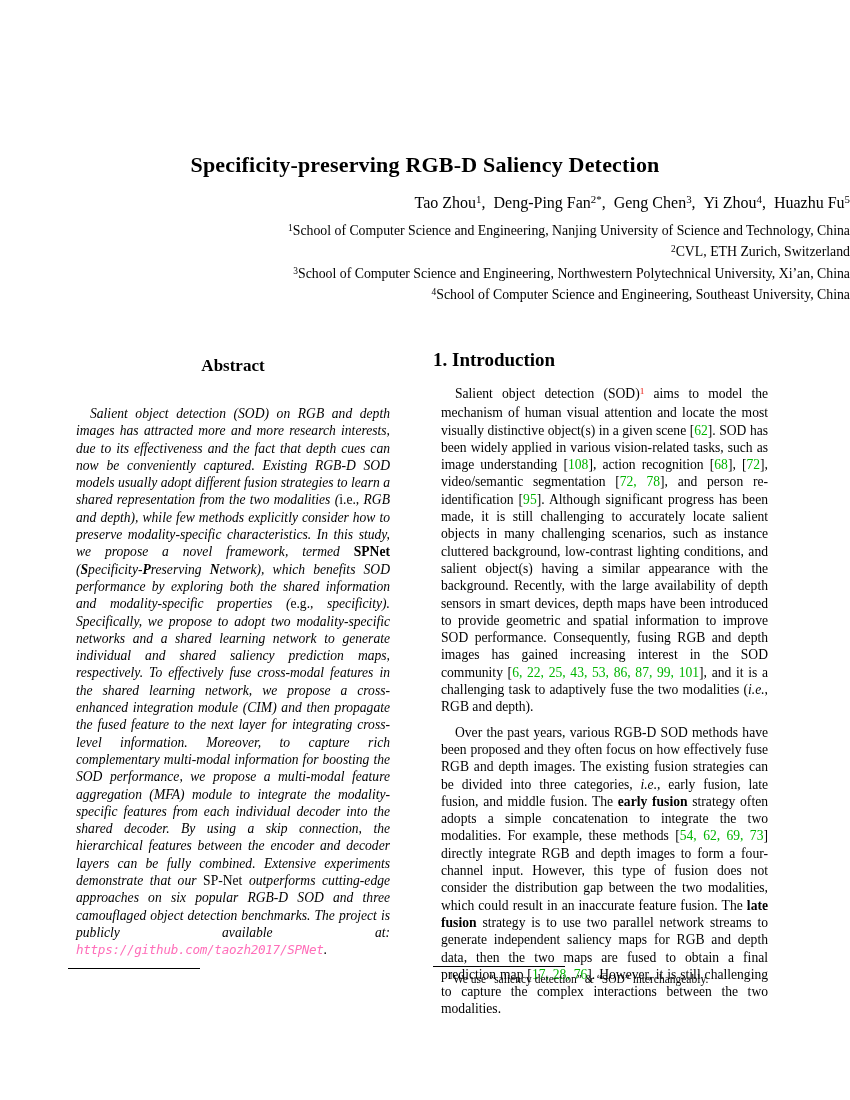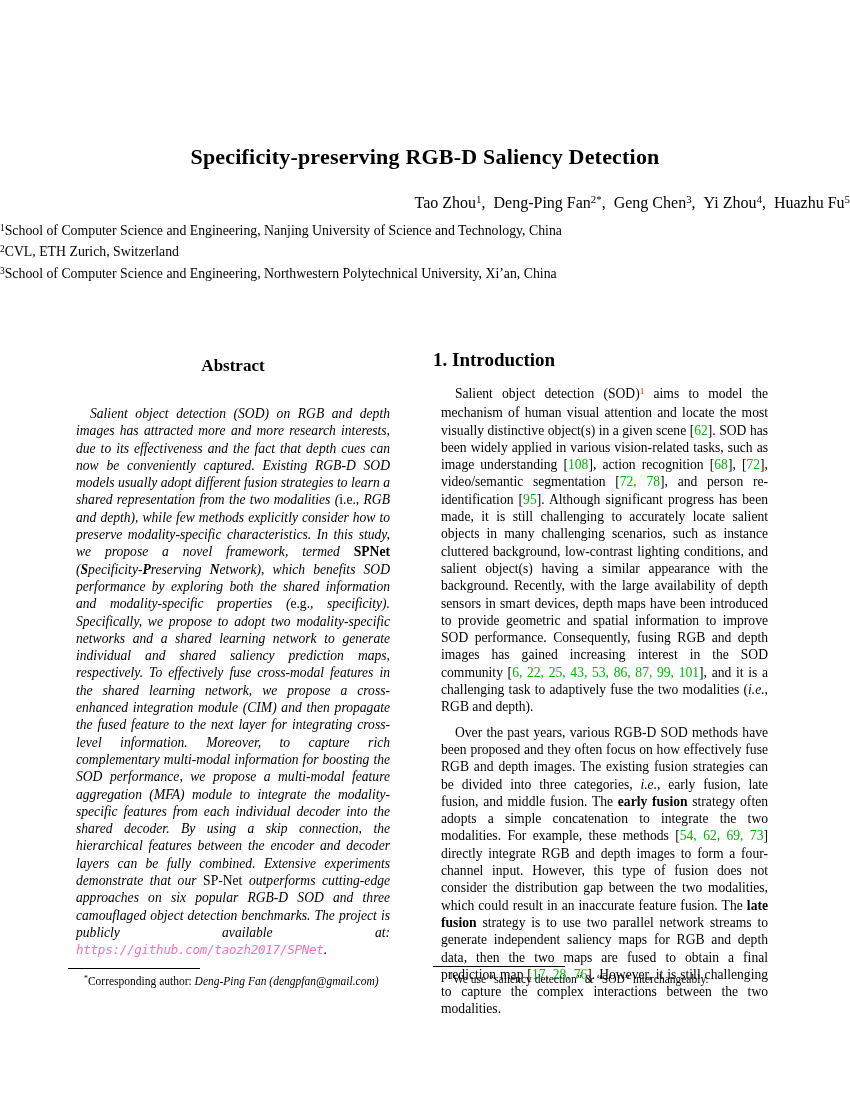--- a/index.html
+++ b/index.html
@@ -2,30 +2,30 @@
 <html lang="en" style="--cite: #00b400; --fnmark: #e8140a; --url: #ff6eb9;"><head>
 <meta charset="utf-8">
 <style>
   html,body { margin:0; padding:0; background:#fff; }
   .page {
     position:relative; width:850px; height:1100px; background:#ffffff;
     font-family:"Liberation Serif", serif; color:#000; overflow:hidden;
   }
   
   .title {
-    position:absolute; left:0; top:144px; width:850px;
+    position:absolute; left:0; top:152px; width:850px;
     text-align:center; font-size:22px; font-weight:bold; letter-spacing:0.2px;
   }
   .authors {
     position:absolute; left:0; top:194px; width:850px;
     text-align:right; font-size:16px;
   }
   .affils {
     position:absolute; left:0; top:221px; width:850px;
-    text-align:left; font-size:13.8px; line-height:19.4px;
+    text-align:right; font-size:13.8px; line-height:19.4px;
   }
   
   .col-left  { position:absolute; left:68px;  top:352px; width:330px; }
   .col-right { position:absolute; left:433px; top:350px; width:343px; }
   .abs-heading {
     text-align:center; font-size:17px; font-weight:bold;
     line-height:20px; margin:4px 0 29px 0;
   }
   .sec-heading {
     font-size:19px; font-weight:bold; line-height:20px; margin:0 0 15px 0;
@@ -59,36 +59,36 @@
 <div class="page">
 
   <div class="title">Specificity-preserving RGB-D Saliency Detection</div>
 
   <div class="authors"><span>Tao Zhou</span><span class="sup">1</span><span>, </span><span>Deng-Ping Fan</span><span class="sup">2*</span><span>, </span><span>Geng Chen</span><span class="sup">3</span><span>, </span><span>Yi Zhou</span><span class="sup">4</span><span>, </span><span>Huazhu Fu</span><span class="sup">5</span></div>
 
   <div class="affils">
     <div><span class="sup">1</span><span>School of Computer Science and Engineering, Nanjing University of Science and Technology, China</span></div>
     <div><span class="sup">2</span><span>CVL, ETH Zurich, Switzerland</span></div>
     <div><span class="sup">3</span><span>School of Computer Science and Engineering, Northwestern Polytechnical University, Xi’an, China</span></div>
+    <div><span class="sup">4</span><span>School of Computer Science and Engineering, Southeast University, China</span></div>
   </div>
 
   <div class="col-left">
     <div class="abs-heading">Abstract</div>
     <p class="body-text abs-body indent"><span>Salient object detection (SOD) on RGB and depth images has attracted more and more research interests, due to its effectiveness and the fact that depth cues can now be conveniently captured. Existing RGB-D SOD models usually adopt different fusion strategies to learn a shared representation from the two modalities (</span><span class="rm">i.e.</span><span>, RGB and depth), while few methods explicitly consider how to preserve modality-specific characteristics. In this study, we propose a novel framework, termed </span><span class="b rm">SPNet</span><span> (</span><span class="b">S</span><span>pecificity-</span><span class="b">P</span><span>reserving </span><span class="b">N</span><span>etwork), which benefits SOD performance by exploring both the shared information and modality-specific properties (</span><span class="rm">e.g.</span><span>, specificity). Specifically, we propose to adopt two modality-specific networks and a shared learning network to generate individual and shared saliency prediction maps, respectively. To effectively fuse cross-modal features in the shared learning network, we propose a cross-enhanced integration module (CIM) and then propagate the fused feature to the next layer for integrating cross-level information. Moreover, to capture rich complementary multi-modal information for boosting the SOD performance, we propose a multi-modal feature aggregation (MFA) module to integrate the modality-specific features from each individual decoder into the shared decoder. By using a skip connection, the hierarchical features between the encoder and decoder layers can be fully combined. Extensive experiments demonstrate that our </span><span class="rm">SP-Net</span><span> outperforms cutting-edge approaches on six popular RGB-D SOD and three camouflaged object detection benchmarks. The project is publicly available at: </span><span class="url">https://github.com/taozh2017/SPNet</span><span class="rm">.</span></p>
   </div>
 
   <div class="col-right">
     <div class="sec-heading">1. Introduction</div>
     <p class="body-text indent"><span>Salient object detection (SOD)</span><span class="fnmark">1</span><span> aims to model the mechanism of human visual attention and locate the most visually distinctive object(s) in a given scene [</span><span class="cite">62</span><span>]. SOD has been widely applied in various vision-related tasks, such as image understanding [</span><span class="cite">108</span><span>], action recognition [</span><span class="cite">68</span><span>], [</span><span class="cite">72</span><span>], video/semantic segmentation [</span><span class="cite">72, 78</span><span>], and person re-identification [</span><span class="cite">95</span><span>]. Although significant progress has been made, it is still challenging to accurately locate salient objects in many challenging scenarios, such as instance cluttered background, low-contrast lighting conditions, and salient object(s) having a similar appearance with the background. Recently, with the large availability of depth sensors in smart devices, depth maps have been introduced to provide geometric and spatial information to improve SOD performance. Consequently, fusing RGB and depth images has gained increasing interest in the SOD community [</span><span class="cite">6, 22, 25, 43, 53, 86, 87, 99, 101</span><span>], and it is a challenging task to adaptively fuse the two modalities (</span><span class="it">i.e.</span><span>, RGB and depth).</span></p>
     <p class="body-text indent"><span>Over the past years, various RGB-D SOD methods have been proposed and they often focus on how effectively fuse RGB and depth images. The existing fusion strategies can be divided into three categories, </span><span class="it">i.e.</span><span>, early fusion, late fusion, and middle fusion. The </span><span class="b">early fusion</span><span> strategy often adopts a simple concatenation to integrate the two modalities. For example, these methods [</span><span class="cite">54, 62, 69, 73</span><span>] directly integrate RGB and depth images to form a four-channel input. However, this type of fusion does not consider the distribution gap between the two modalities, which could result in an inaccurate feature fusion. The </span><span class="b">late fusion</span><span> strategy is to use two parallel network streams to generate independent saliency maps for RGB and depth data, then the two maps are fused to obtain a final prediction map [</span><span class="cite">17, 28, 76</span><span>]. However, it is still challenging to capture the complex interactions between the two modalities.</span></p>
   </div>
 
   <div class="fn-left">
     <div class="fn-rule"></div>
-    <p class="fn-text"><span class="sup">*</span><span>Corresponding author: </span><span class="it">Deng-Ping Fan (dengpfan@gmail.com)</span></p>
   </div>
 
   <div class="fn-right">
     <div class="fn-rule"></div>
     <p class="fn-text"><span class="sup">1</span><span>We use “saliency detection” &amp; “SOD” interchangeably.</span></p>
   </div>
 
 </div>
 
 </body></html>

